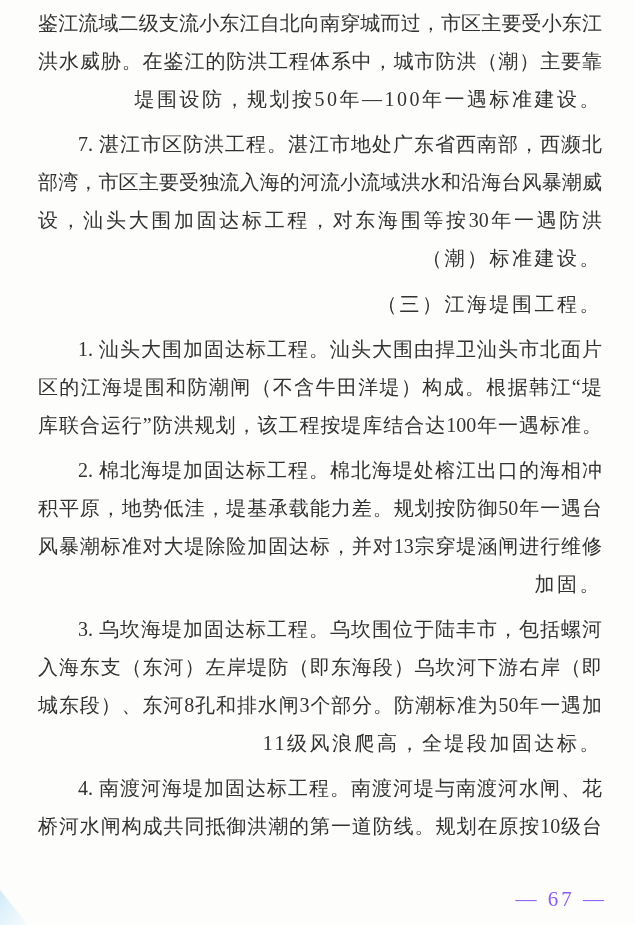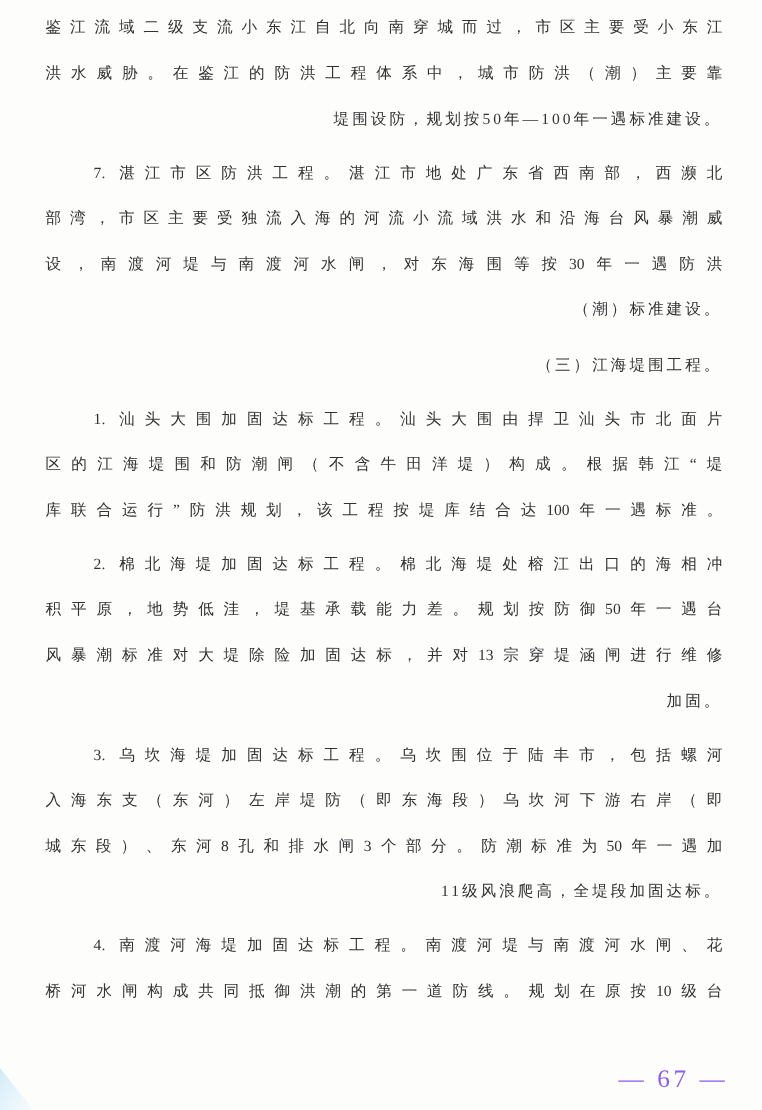--- a/index.html
+++ b/index.html
@@ -18,21 +18,21 @@
   }
   .text-block {
     position: absolute;
     left: 38px;
     top: 4px;
     width: 564px;
   }
   .line {
     height: 38px;
     line-height: 38px;
-    font-size: 13px;
+    font-size: 20px;
     white-space: nowrap;
     color: #323232;
   }
   .full {
     text-align: justify;
     text-align-last: justify;
     letter-spacing: 0;
   }
   .short {
     text-align: right;
@@ -75,21 +75,21 @@
 </head>
 <body>
 
 <div class="page">
   <div class="text-block">
     <div class="line full">鉴江流域二级支流小东江自北向南穿城而过，市区主要受小东江</div>
     <div class="line full">洪水威胁。在鉴江的防洪工程体系中，城市防洪（潮）主要靠</div>
     <div class="line short">堤围设防，规划按50年—100年一遇标准建设。</div>
     <div class="line full indent para-start">7. 湛江市区防洪工程。湛江市地处广东省西南部，西濒北</div>
     <div class="line full">部湾，市区主要受独流入海的河流小流域洪水和沿海台风暴潮威</div>
-    <div class="line full">设，南渡河堤与南渡河水闸，对东海围等按30年一遇防洪</div>
+    <div class="line full">设，汕头大围加固达标工程，对东海围等按30年一遇防洪</div>
     <div class="line short">（潮）标准建设。</div>
     <div class="line short indent-head head-start">（三）江海堤围工程。</div>
     <div class="line full indent para-start">1. 汕头大围加固达标工程。汕头大围由捍卫汕头市北面片</div>
     <div class="line full">区的江海堤围和防潮闸（不含牛田洋堤）构成。根据韩江“堤</div>
     <div class="line full">库联合运行”防洪规划，该工程按堤库结合达100年一遇标准。</div>
     <div class="line full indent para-start">2. 棉北海堤加固达标工程。棉北海堤处榕江出口的海相冲</div>
     <div class="line full">积平原，地势低洼，堤基承载能力差。规划按防御50年一遇台</div>
     <div class="line full">风暴潮标准对大堤除险加固达标，并对13宗穿堤涵闸进行维修</div>
     <div class="line short">加固。</div>
     <div class="line full indent para-start">3. 乌坎海堤加固达标工程。乌坎围位于陆丰市，包括螺河</div>

